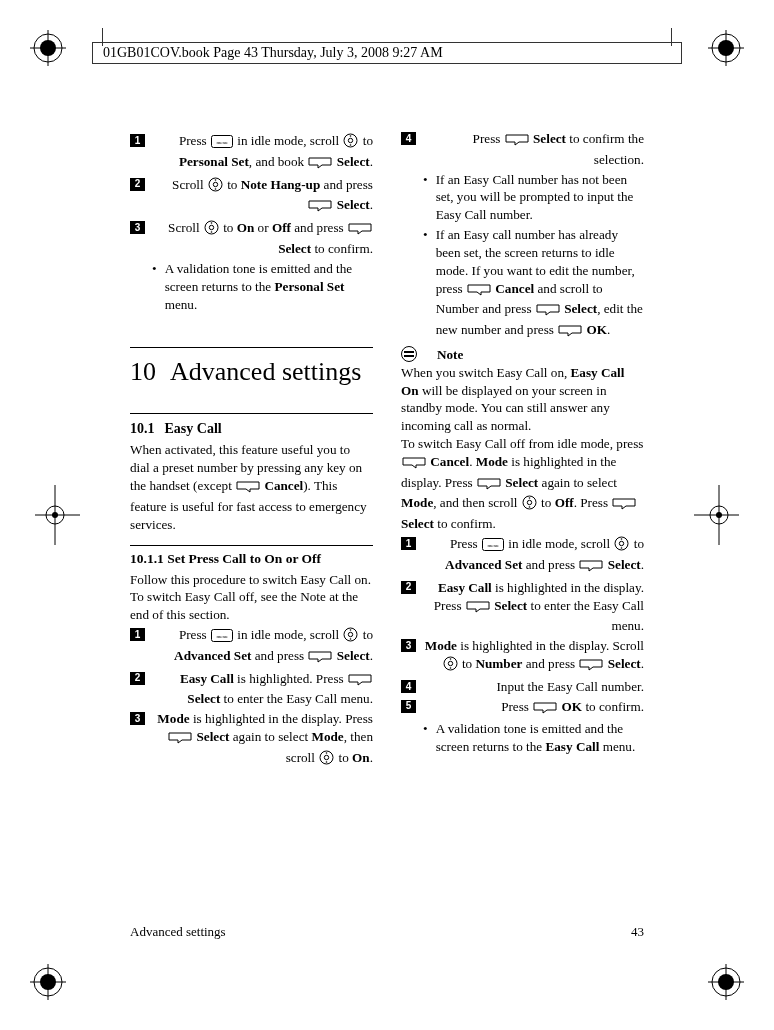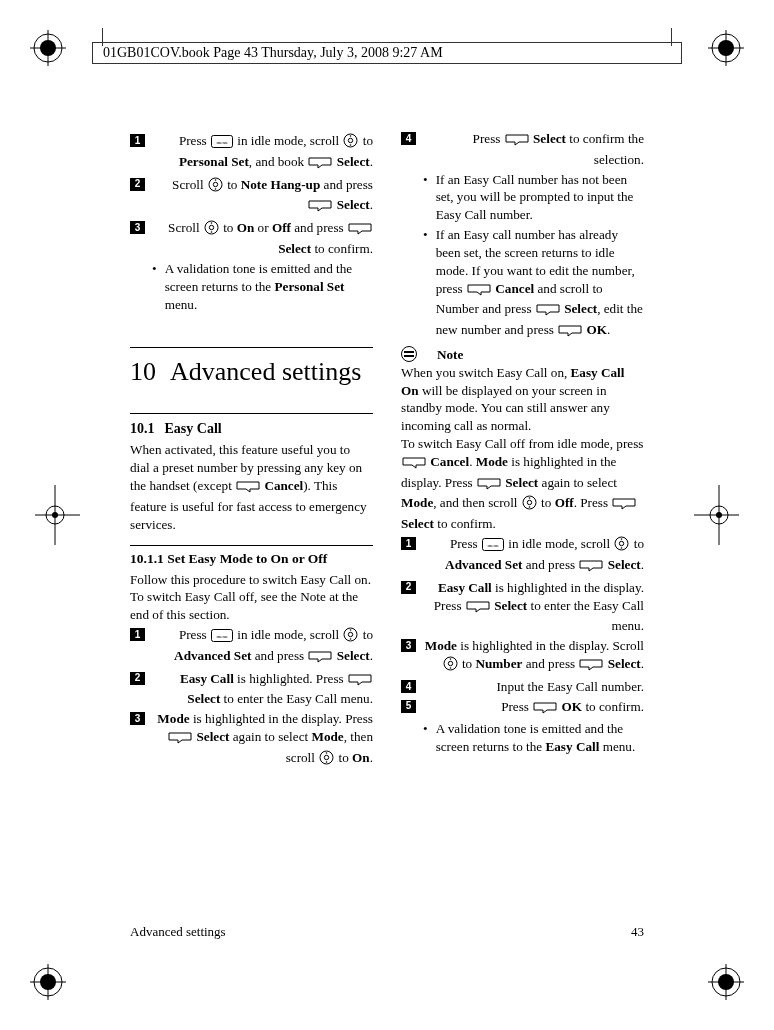--- a/index.html
+++ b/index.html
@@ -288,21 +288,21 @@
       <div class="section-h2">
         <span>10.1</span>
         <span>Easy Call</span>
       </div>
       <div>
         <span>When activated, this feature useful you to dial a preset number by pressing any key on the handset (except </span><span class="ico"><svg width="24" height="12">
               <path d="M1 1 L23 1 L23 8 L14 8 L14 11 L10 8 L1 8 Z" fill="none" stroke="#000"></path>
             </svg></span> <b>Cancel</b><span>). This feature is useful for fast access to emergency services.</span>
       </div>
 
-      <div class="section-h3">10.1.1 Set Easy Mode to On or Off</div>
+      <div class="section-h3">10.1.1 Set Press Call to On or Off</div>
       <div>Follow this procedure to switch Easy Call on. To switch Easy Call off, see the Note at the end of this section.</div>
 
       <div class="step-row">
         <span class="step-num">1</span>
         <span class="step-body">
           <span>Press </span><span class="ico"><svg width="22" height="13">
                 <rect x="0.5" y="0.5" width="21" height="12" rx="2" fill="none" stroke="#000"></rect>
                 <text x="11" y="9" font-size="5" text-anchor="middle">menu</text>
               </svg></span><span> in idle mode, scroll </span><span class="ico"><svg width="15" height="15">
                 <circle cx="7.5" cy="7.5" r="6.5" fill="none" stroke="#000"></circle>

